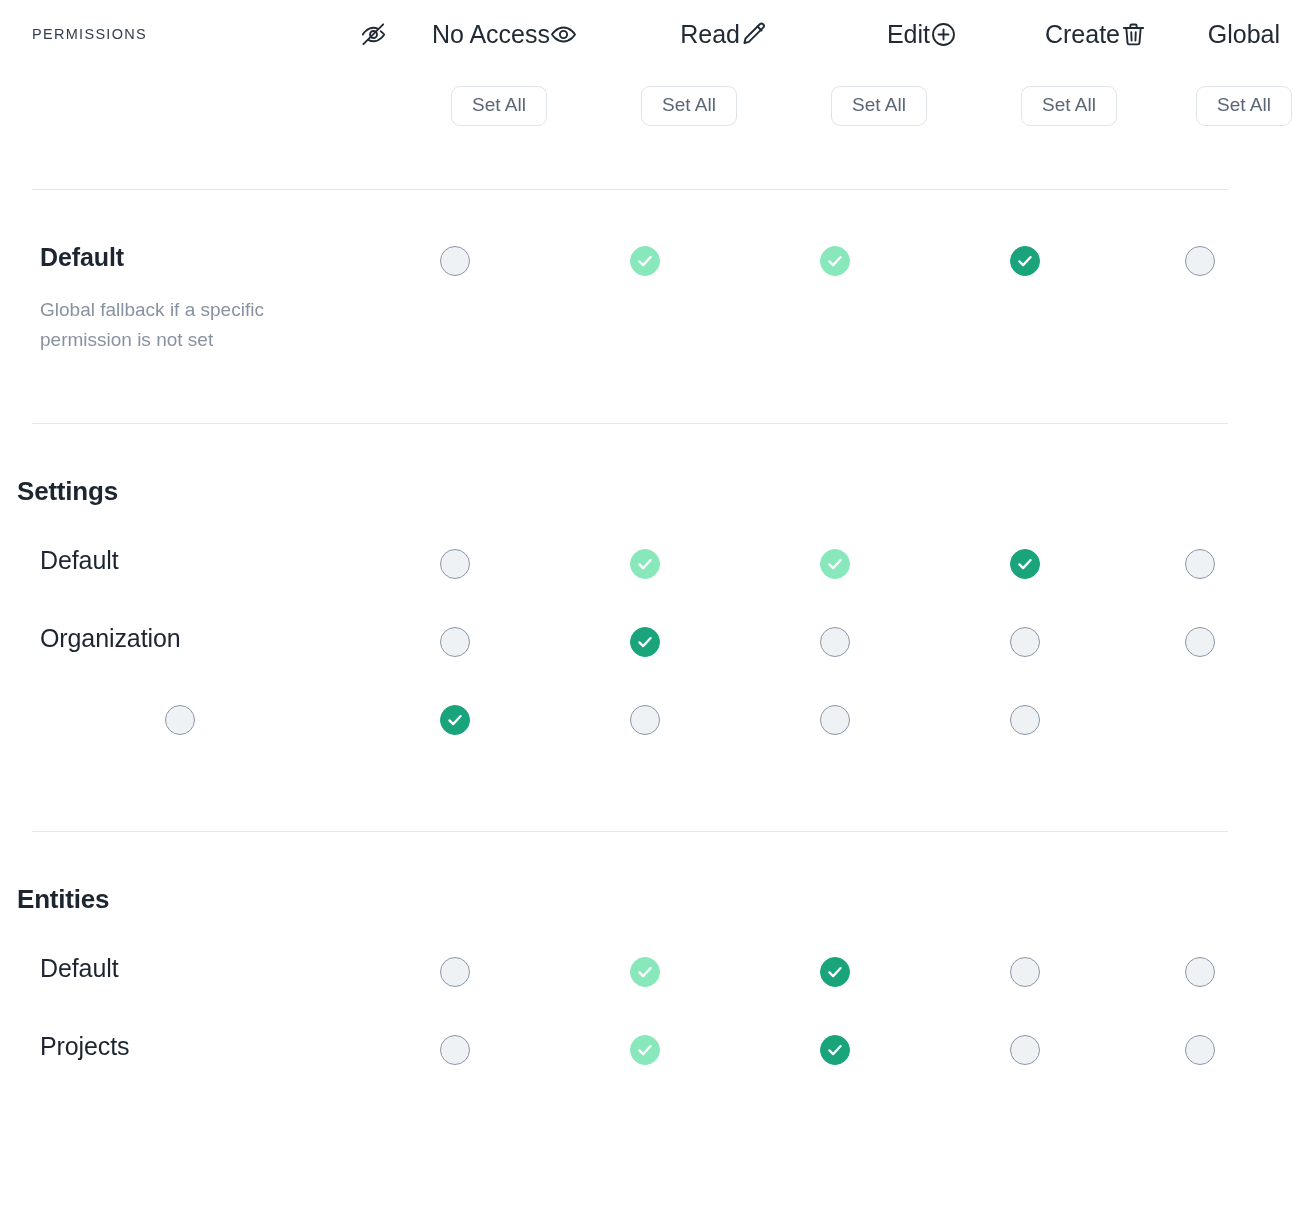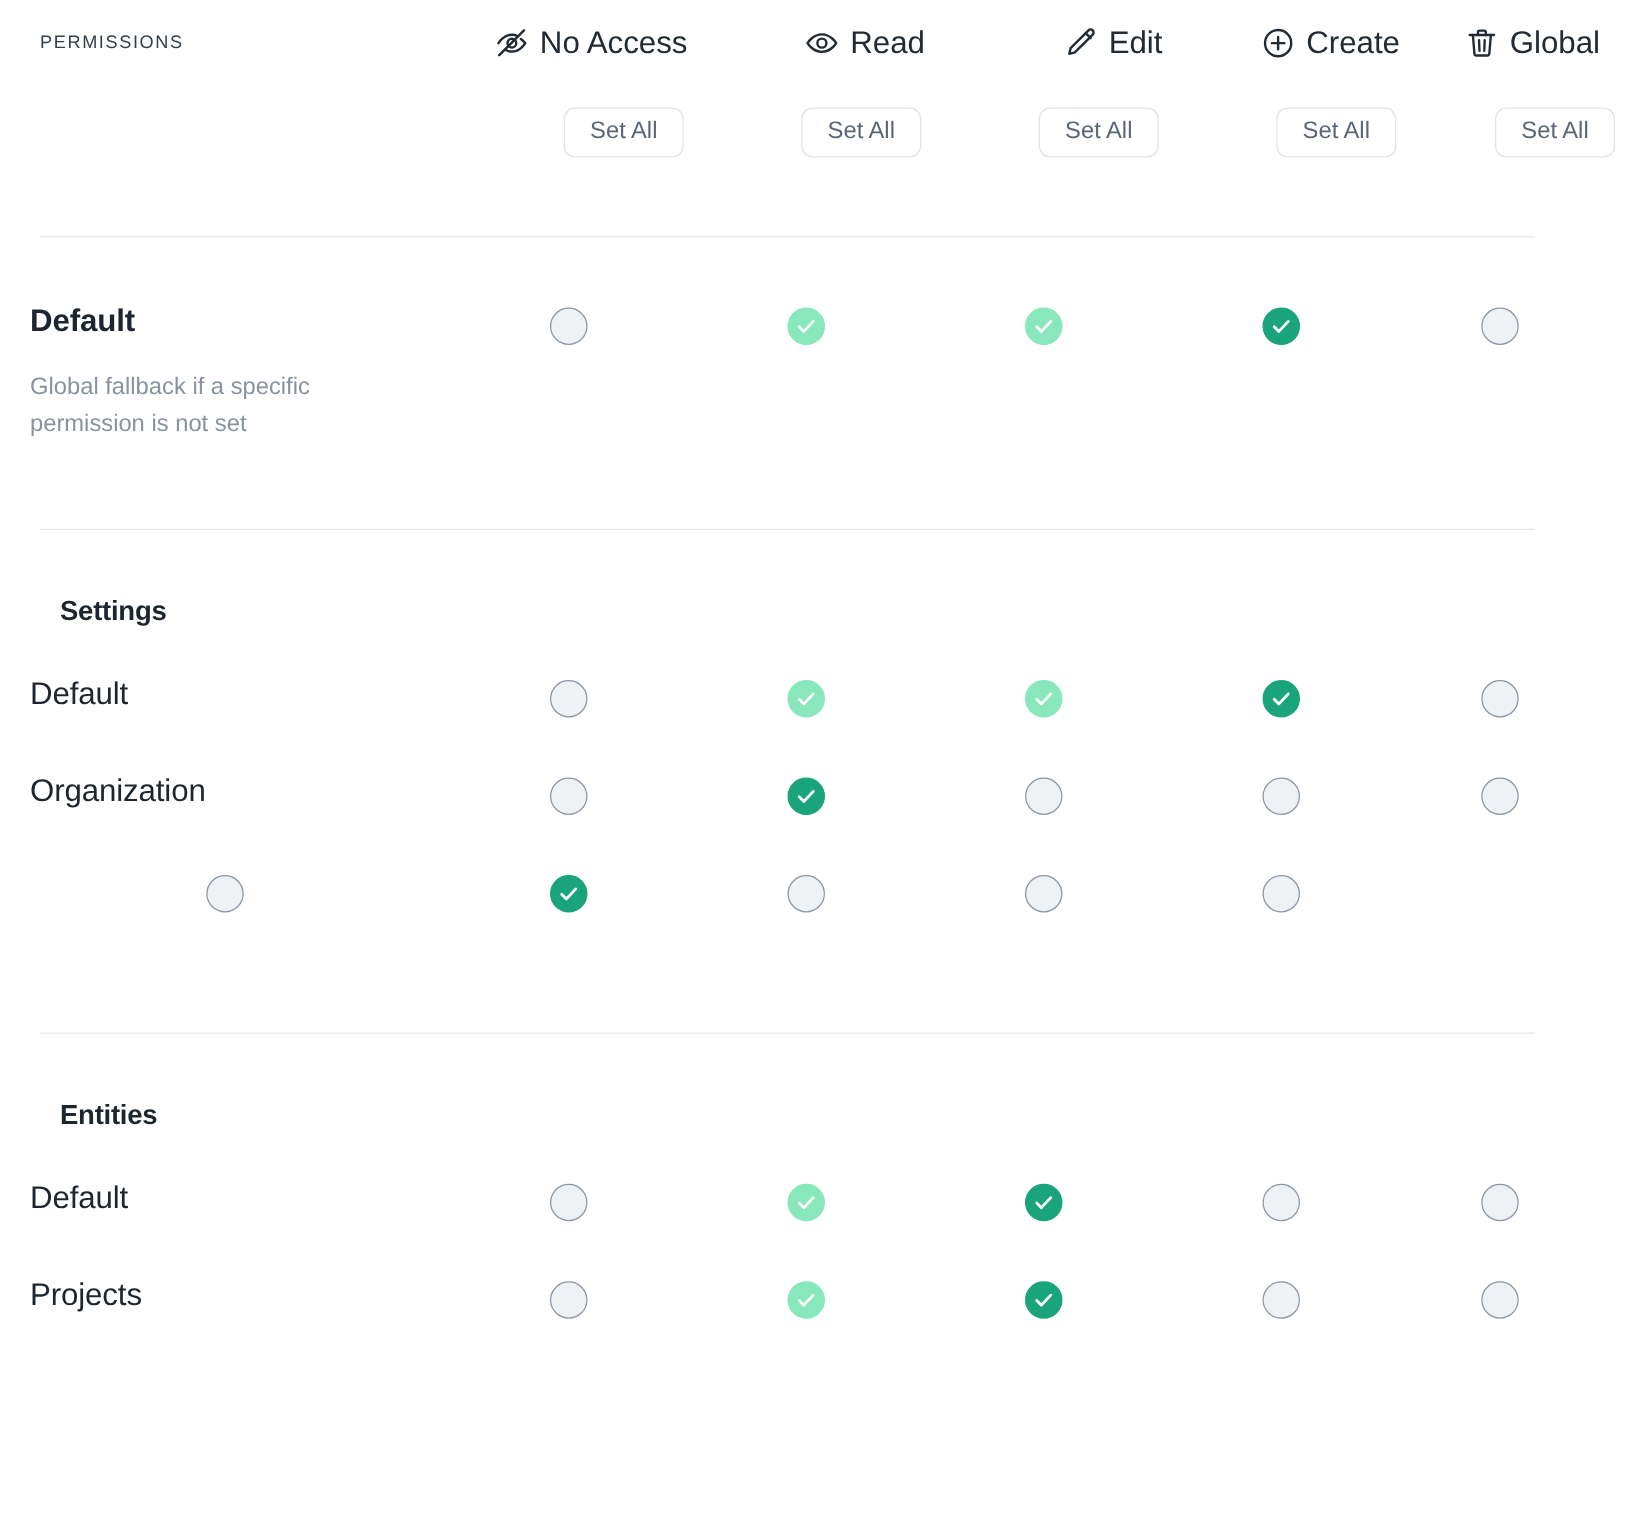--- a/index.html
+++ b/index.html
@@ -39,21 +39,21 @@
     padding-left: 32px;
     font-size: 14.5px;
     letter-spacing: 1.3px;
     font-weight: 500;
     color: #323e4d;
     text-transform: uppercase;
   }
   .col-head {
     display: flex;
     align-items: center;
-    justify-content: flex-end;
+    justify-content: space-between;
     gap: 9px;
     font-size: 25px;
     color: #222b35;
     font-weight: 400;
     white-space: nowrap;
   }
   .col-head .ico {
     display: inline-flex;
     align-items: center;
     justify-content: center;
@@ -86,31 +86,31 @@
     margin: 0 32px;
   }
   .sp-after-header { height: 45px; }
   .sp-sm  { height: 26px; }
   .sp-md  { height: 38px; }
   .sp-lg  { height: 52px; }
   .sp-xl  { height: 68px; }
 
   
   .section-title {
-    padding-left: 48px;
-    font-size: 22px;
+    padding-left: 17px;
+    font-size: 26px;
     font-weight: 700;
     color: #1d2530;
     letter-spacing: -0.2px;
   }
 
   
   .perm-row { min-height: 52px; }
   .row-label {
-    padding-left: 24px;
+    padding-left: 40px;
     padding-right: 20px;
   }
   .row-title {
     font-size: 25px;
     line-height: 30px;
     color: #1d2530;
     font-weight: 400;
     letter-spacing: -0.1px;
   }
   .row-title.bold { font-weight: 700; }

